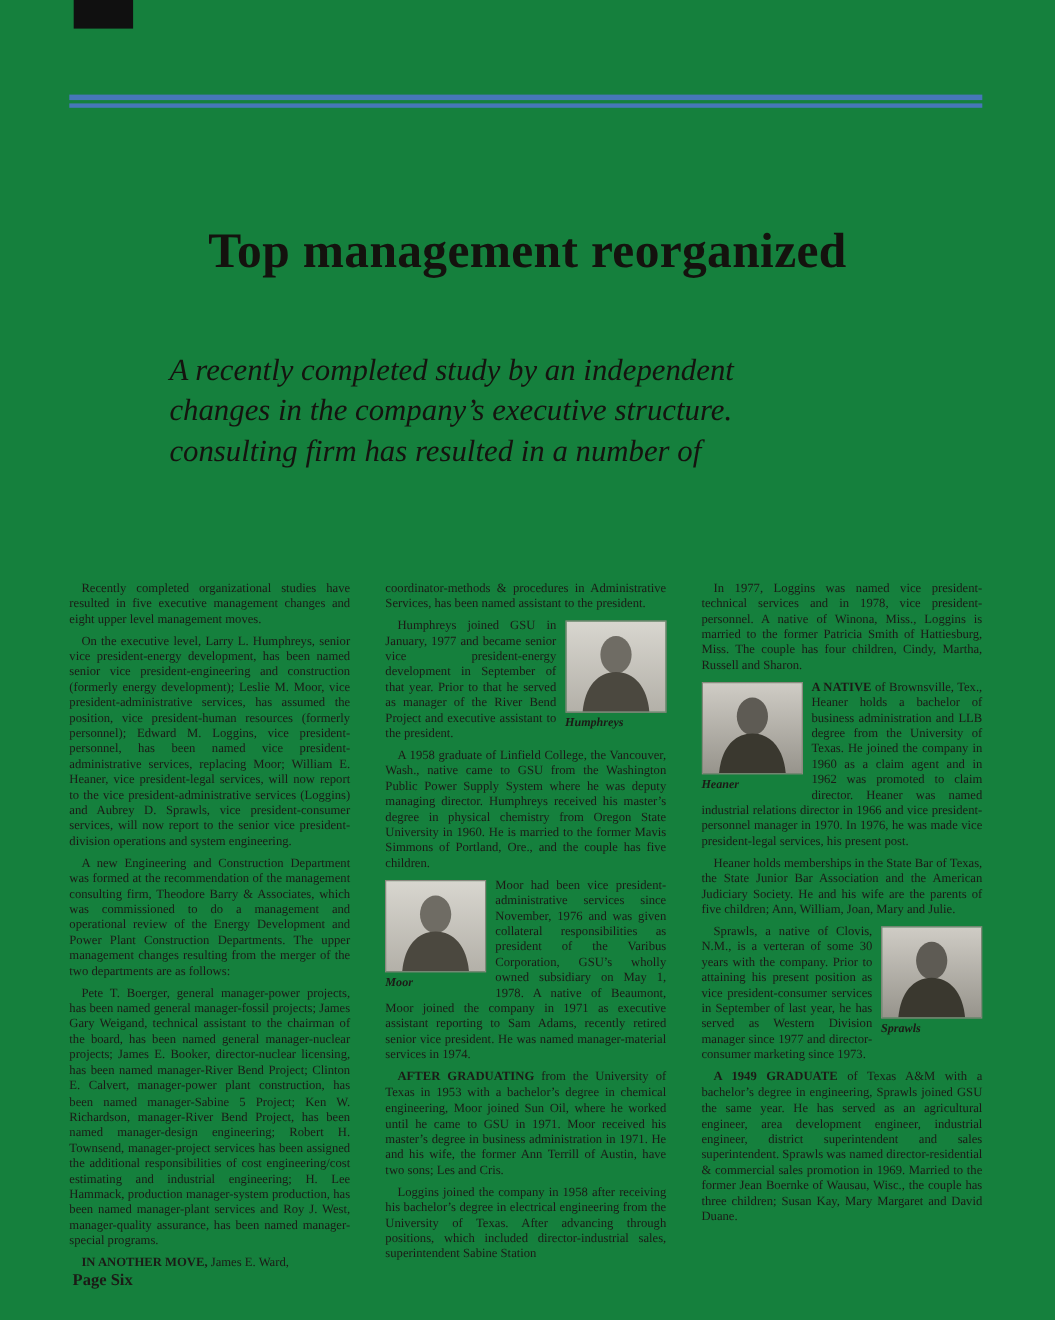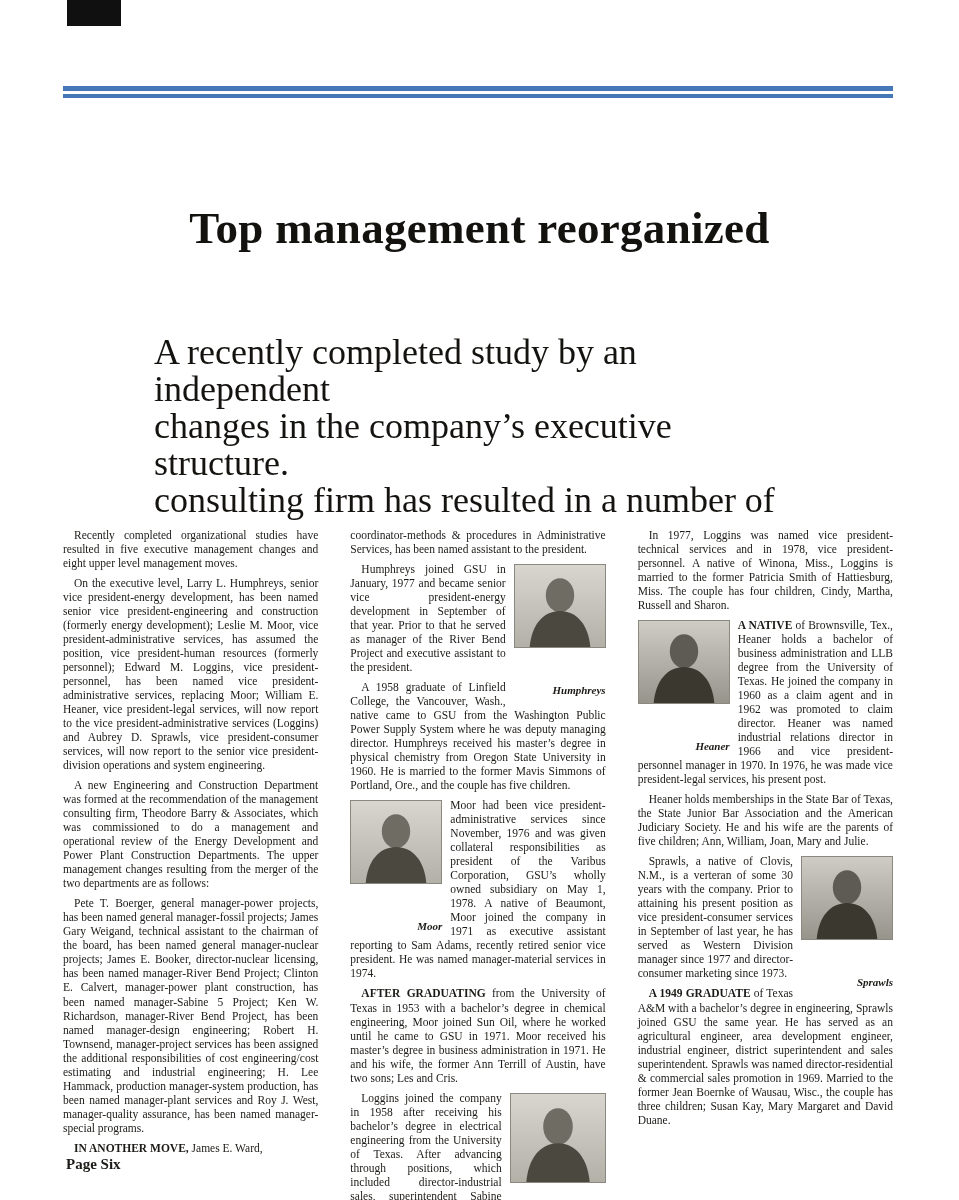--- a/index.html
+++ b/index.html
@@ -6,39 +6,39 @@
   html, body { width: 959px; height: 1200px; }
   body {
     font-family: "Liberation Serif", serif;
     color: #1c1a16;
     position: relative;
     overflow: hidden;
     background: #e7e4dd;
   }
   .page {
     position: absolute; inset: 0;
-    background: #ffffff;
+    background: #15803d;
   }
   .masthead-fragment {
     position: absolute; left: 67px; top: 0;
     width: 54px; height: 26px; background: #101010;
   }
   .double-rule { position: absolute; left: 63px; top: 86px; width: 830px; }
   .double-rule .rule-line { height: 5px; background: #4677b9; }
   .double-rule .rule-line + .rule-line { margin-top: 3px; height: 4px; }
 
   .page-title {
     position: absolute; left: 0; top: 202px; width: 100%;
     text-align: center;
     font-size: 45px; font-weight: bold; letter-spacing: 0.3px;
     color: #14120e;
   }
   .subtitle {
-    position: absolute; left: 154px; top: 334px; width: 660px;
-    font-size: 36px; line-height: 37px;
+    position: absolute; left: 154px; top: 318px; width: 660px;
+    font-style: italic; font-size: 28px; line-height: 37px;
     color: #15130f;
   }
   .subtitle .sub-line { display: block; }
 
   .columns {
     position: absolute; left: 63px; top: 528px; width: 830px;
     display: flex; gap: 32px;
   }
   .col { width: 267px; font-size: 11.5px; line-height: 1.22; text-align: justify; }
   .col .para { margin-bottom: 6px; }
@@ -52,22 +52,22 @@
   .photo-img {
     width: 100%; height: 84px;
     border: 1px solid #8b887f;
     background: linear-gradient(180deg, #d8d6cf 0%, #b3b0a8 100%);
     overflow: hidden;
   }
   figure.photo.lg .photo-img { height: 90px; }
   .photo-img.tone-b { background: linear-gradient(180deg, #cfccc5 0%, #97948c 100%); }
   .photo-img svg { width: 100%; height: 100%; display: block; }
   figcaption {
-    text-align: right; font-style: italic; font-weight: bold;
-    font-size: 11px; padding-top: 3px; text-indent: 0; margin-top: 33px;
+    text-align: left; font-style: italic; font-weight: bold;
+    font-size: 11px; padding-top: 3px; text-indent: 0;
   }
 
   .page-footer {
     position: absolute; left: 66px; top: 1156px;
     font-weight: bold; font-size: 15px;
   }
 </style>
 </head>
 <body>
 
@@ -141,29 +141,20 @@
           <figcaption>Moor</figcaption>
         </figure>
         <span>Moor had been vice president-administrative services since November, 1976 and was given collateral responsibilities as president of the Varibus Corporation, GSU’s wholly owned subsidiary on May 1, 1978. A native of Beaumont, Moor joined the company in 1971 as executive assistant reporting to Sam Adams, recently retired senior vice president. He was named manager-material services in 1974.</span>
       </div>
 
       <div class="para indent">
         <span class="lead">AFTER GRADUATING</span><span> from the University of Texas in 1953 with a bachelor’s degree in chemical engineering, Moor joined Sun Oil, where he worked until he came to GSU in 1971. Moor received his master’s degree in business administration in 1971. He and his wife, the former Ann Terrill of Austin, have two sons; Les and Cris.</span>
       </div>
 
       <div class="para indent">
-        <figure class="photo right lg">
-          <div class="photo-img tone-a">
-            <svg viewBox="0 0 92 84" preserveAspectRatio="none">
-              <ellipse cx="46" cy="31" rx="14.5" ry="17.5" fill="#6f6c64"></ellipse>
-              <path d="M46 47 C29 47 17 61 15 84 L77 84 C75 61 63 47 46 47 Z" fill="#4b483f"></path>
-            </svg>
-          </div>
-          <figcaption>Loggins</figcaption>
-        </figure>
         <span>Loggins joined the company in 1958 after receiving his bachelor’s degree in electrical engineering from the University of Texas. After advancing through positions, which included director-industrial sales, superintendent Sabine Station</span>
       </div>
     </div>
 
     <div class="col">
       <div class="para indent">
         <span>In 1977, Loggins was named vice president-technical services and in 1978, vice president-personnel. A native of Winona, Miss., Loggins is married to the former Patricia Smith of Hattiesburg, Miss. The couple has four children, Cindy, Martha, Russell and Sharon.</span>
       </div>
 
       <div class="para">

